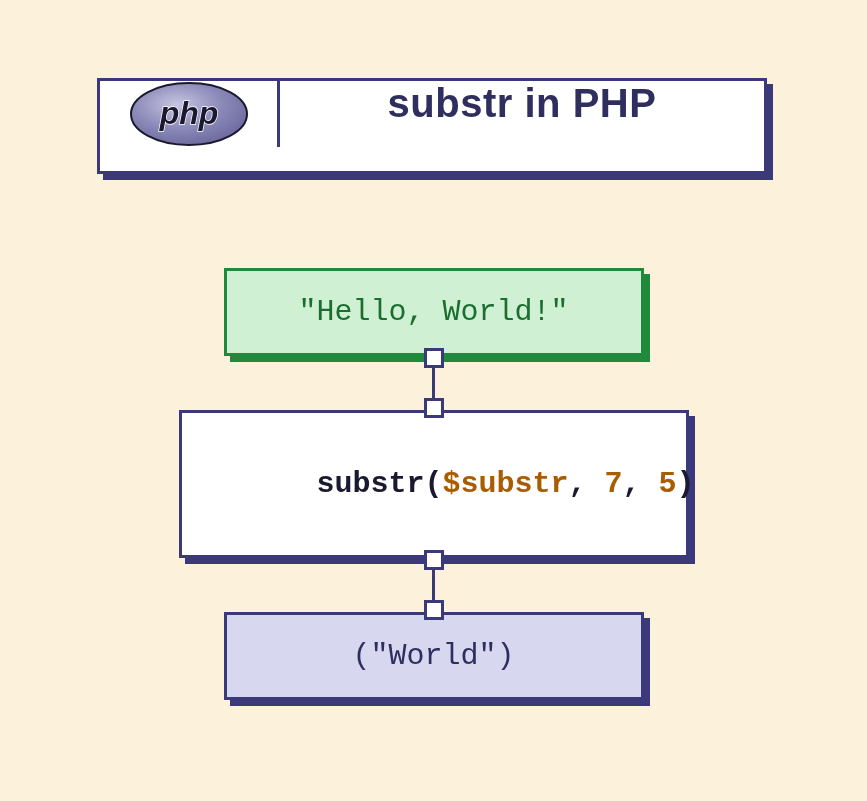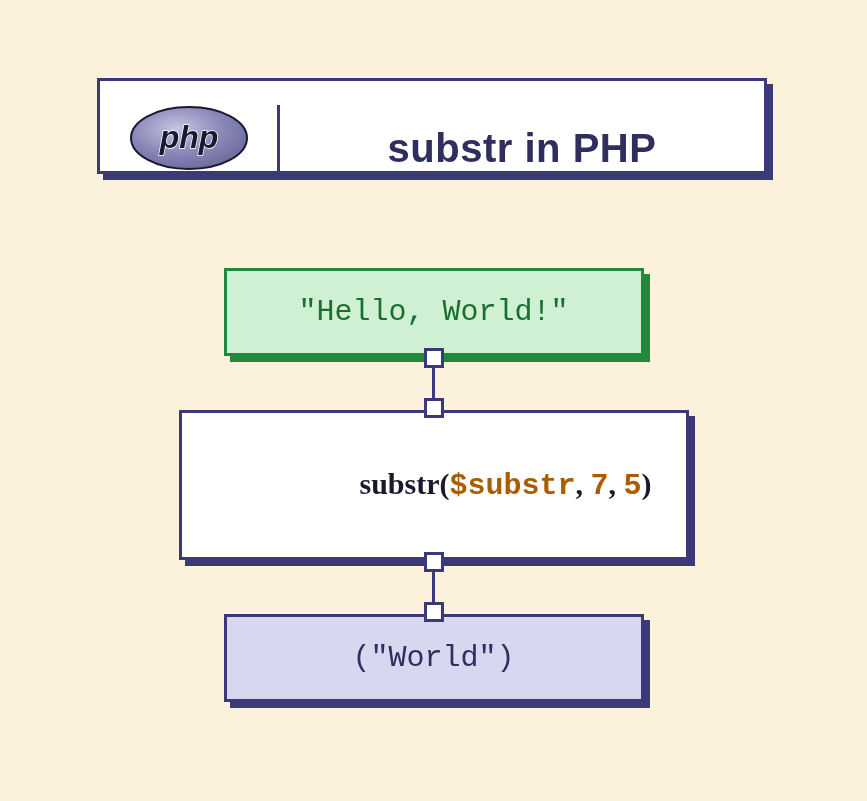--- a/index.html
+++ b/index.html
@@ -36,21 +36,21 @@
   .header {
     position: absolute;
     left: 97px;
     top: 78px;
     width: 670px;
     height: 96px;
     background: var(--white);
     border: 3px solid var(--navy);
     box-shadow: 6px 6px 0 0 var(--shadow);
     display: flex;
-    align-items: flex-end;
+    align-items: flex-start;
   }
   .header-logo-cell {
     flex: 0 0 180px;
     border-right: 3px solid var(--navy);
     display: flex;
     align-items: center;
     justify-content: center;
   }
   .php-logo {
     width: 120px;
@@ -60,21 +60,20 @@
     flex: 1;
     display: flex;
     align-items: center;
     justify-content: center;
   }
   .header-title {
     color: var(--navy-deep);
     font-weight: 700;
     font-size: 40px;
     letter-spacing: 0.5px;
-    margin-top: 44px;
   }
 
   
   .flow {
     position: absolute;
     left: 50%;
     transform: translateX(-50%);
     top: 268px;
     width: 520px;
     display: flex;
@@ -117,21 +116,21 @@
   }
   .box-output {
     background: var(--lavender-fill);
     border-color: var(--navy);
     color: var(--navy-deep);
     width: 420px;
   }
 
   .tok-var   { color: var(--brown); }
   .tok-num   { color: var(--brown); }
-  .tok-plain { color: var(--code-dark); font-family: Liberation Serif, serif; }
+  .tok-plain { color: var(--code-dark); }
 
   
   .connector {
     width: 3px;
     height: 54px;
     background: var(--navy);
     position: relative;
   }
   .connector::before,
   .connector::after {

